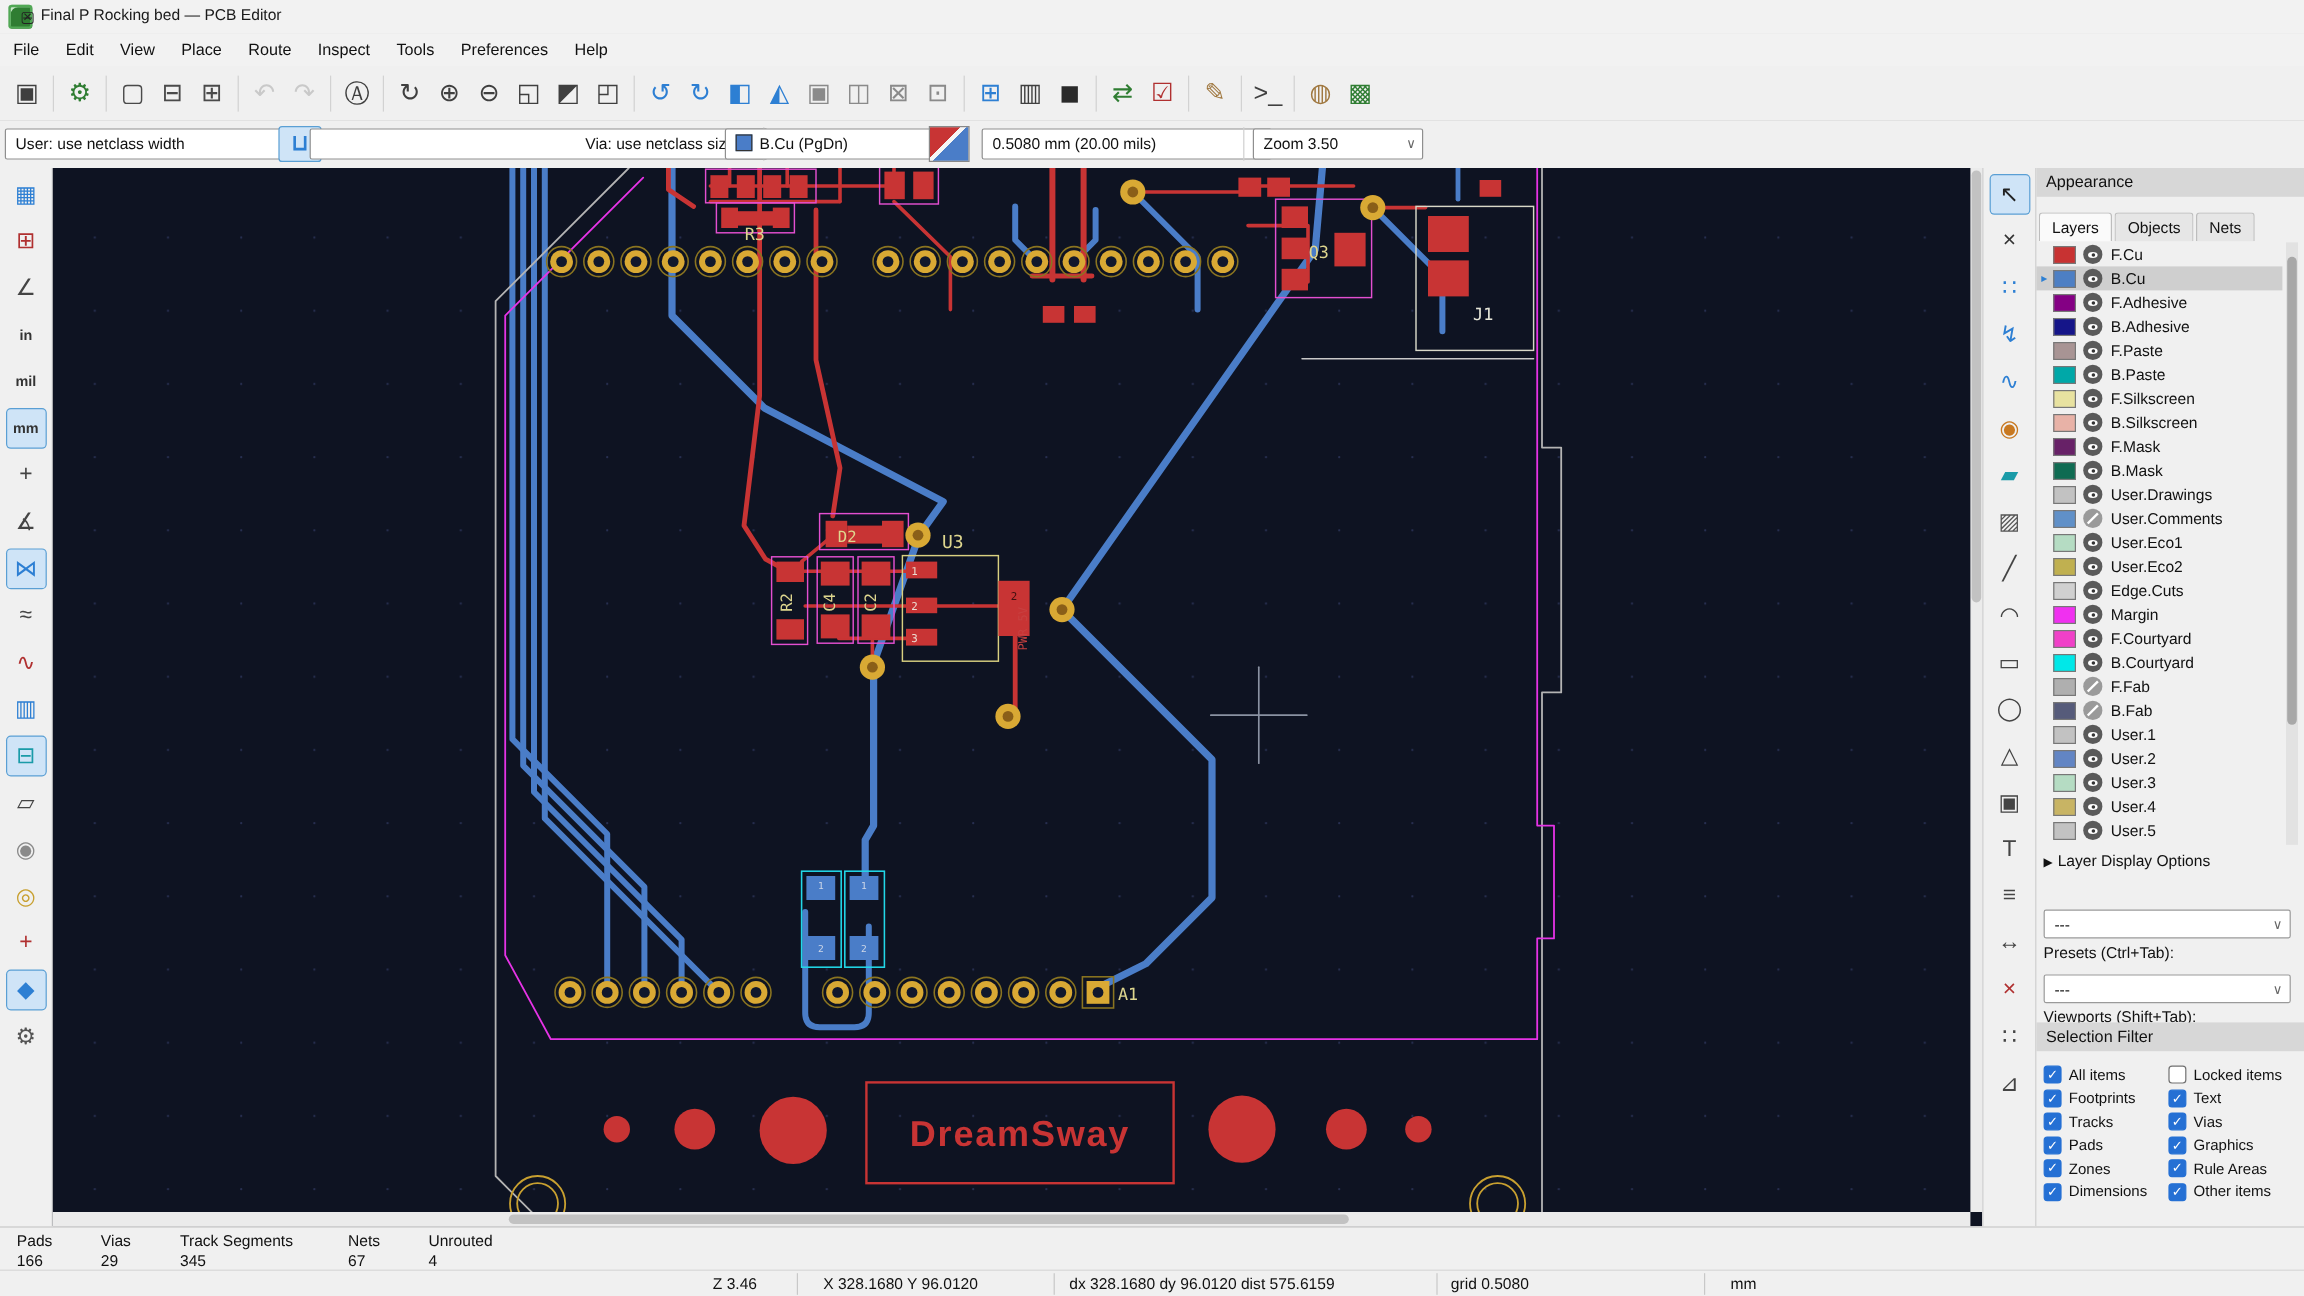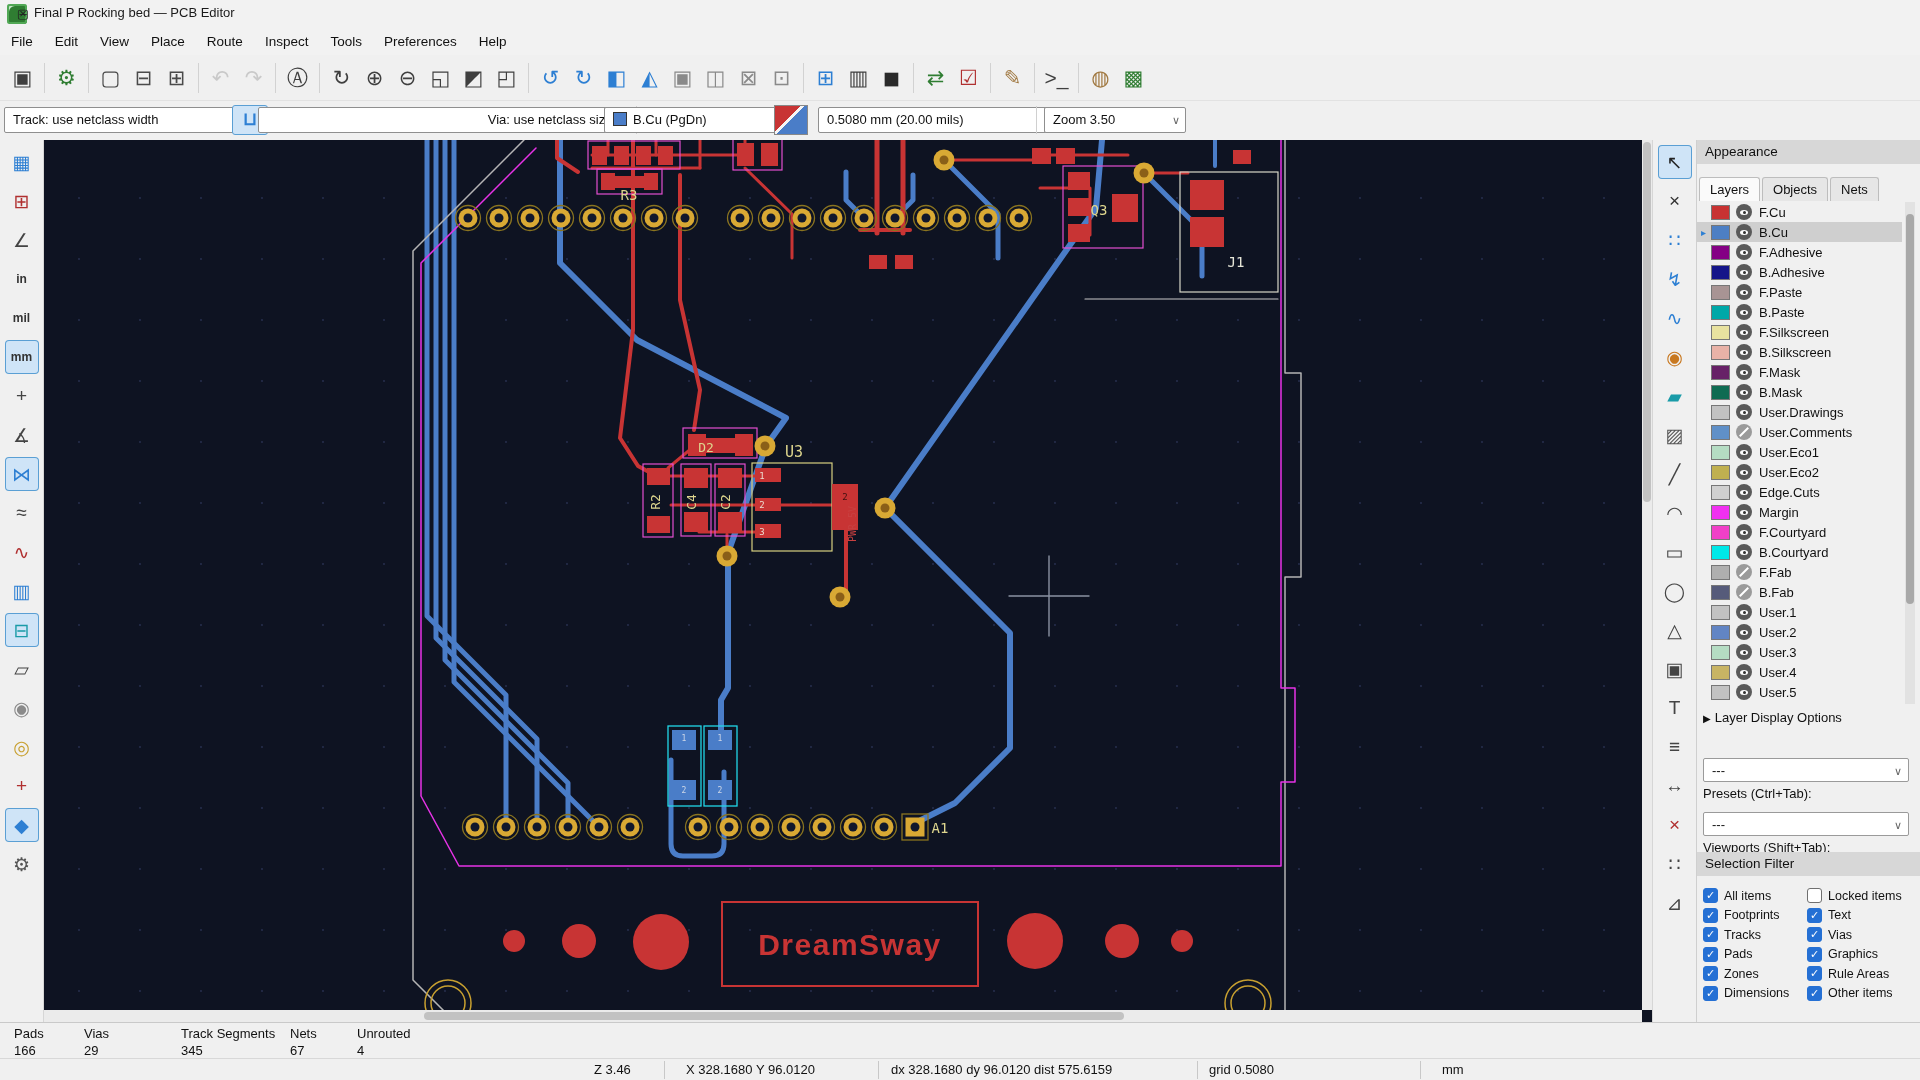--- a/index.html
+++ b/index.html
@@ -302,21 +302,21 @@
     </div>
 
     <div class="tbtn">
       <span class="g" style="color: rgb(47, 125, 50);">▩</span>
     </div>
 
 </div>
 
 <div id="toolbar2">
   <div class="combo" style="left:4px;width:222px;">
-    <span>Track: use netclass width</span>
+    <span>User: use netclass width</span>
     <span class="chev">∨</span>
   </div>
   <div id="viaToggle">
     <span>⊔</span>
   </div>
   <div class="combo" style="left:258px;width:352px;text-align:right;">
     <span>Via: use netclass sizes</span>
     <span class="chev">∨</span>
   </div>
   <div class="tb2sep" style="left:636px;"></div>
@@ -1112,21 +1112,21 @@
     <div class="stat" style="left: 14px;">
       <div class="lab">Pads</div>
       <div class="val">166</div>
     </div>
 
     <div class="stat" style="left: 84px;">
       <div class="lab">Vias</div>
       <div class="val">29</div>
     </div>
 
-    <div class="stat" style="left: 150px; margin-left: 31px;">
+    <div class="stat" style="left: 150px;">
       <div class="lab">Track Segments</div>
       <div class="val">345</div>
     </div>
 
     <div class="stat" style="left: 290px;">
       <div class="lab">Nets</div>
       <div class="val">67</div>
     </div>
 
     <div class="stat" style="left: 357px;">

